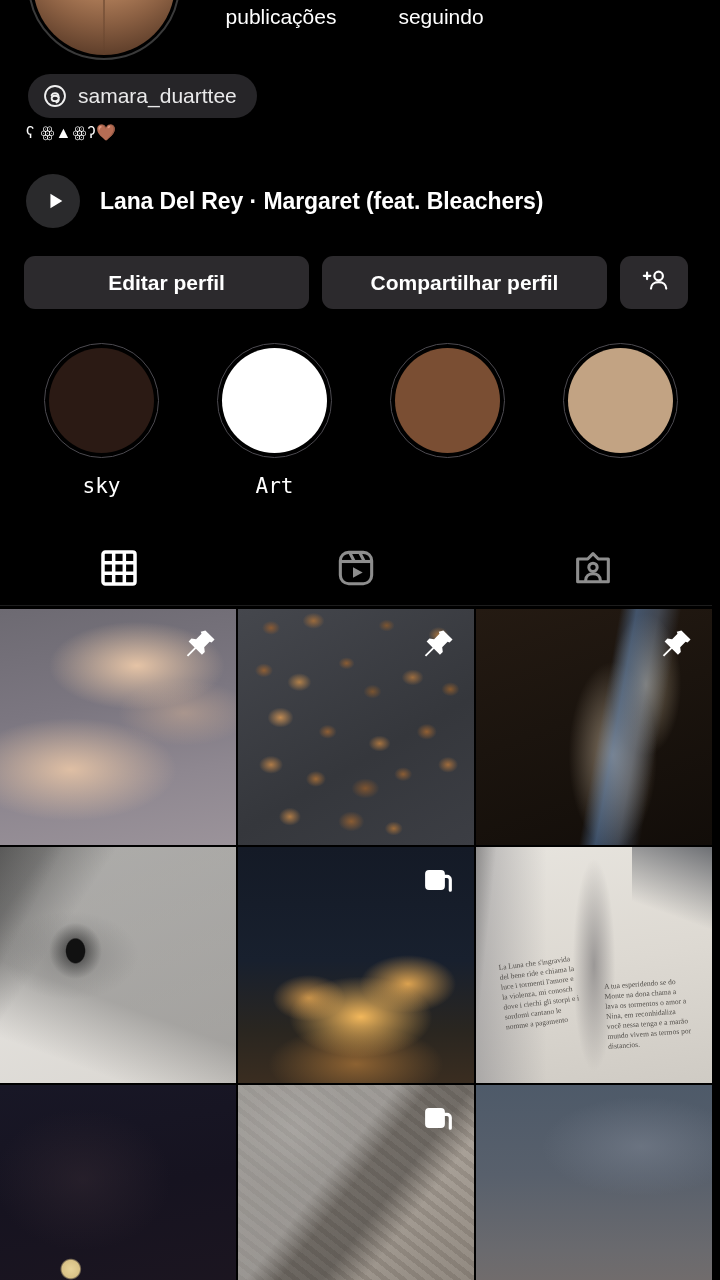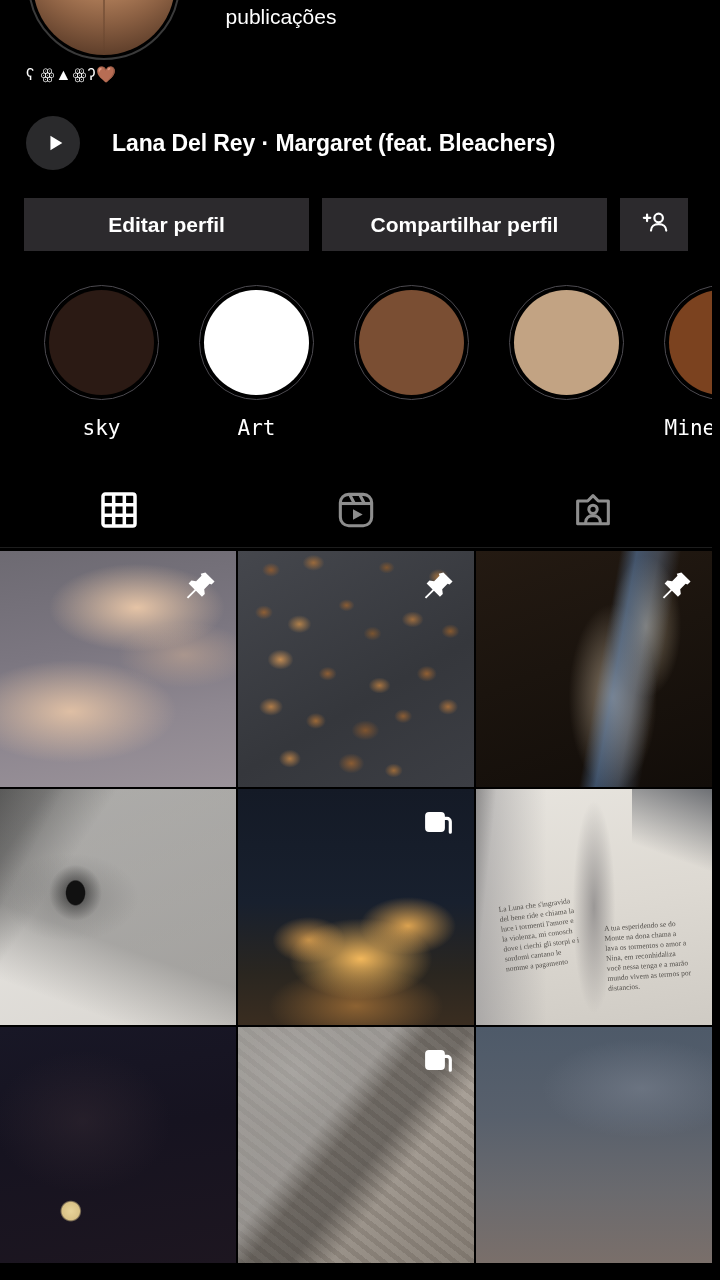--- a/index.html
+++ b/index.html
@@ -52,43 +52,43 @@
   }
   .threads-chip .tlogo{ width:26px; height:26px; display:block; }
   .threads-chip .thandle{ font-size:21px; color:#e9e9ea; }
   .bio{
     margin:0 0 0 26px; font-size:16px; line-height:30px;
     color:#fff; letter-spacing:1px; white-space:nowrap;
   }
   .bio .heart{ color:#a9794e; letter-spacing:0; }
 
   
-  .music-row{ display:flex; align-items:center; gap:32px; margin:26px 0 0 26px;text-align:right; }
+  .music-row{ display:flex; align-items:center; gap:20px; margin:26px 0 0 26px;text-align:right; }
   .play-btn{
     width:54px; height:54px; border-radius:50%;
     background:#2a2a2c; display:flex; align-items:center; justify-content:center; flex:0 0 auto;
   }
   .play-btn svg{ display:block; margin-left:4px; }
   .music-text{ font-size:23px; font-weight:600; color:#fff; letter-spacing:-.1px; }
 
   
   .actions{ display:flex; gap:13px; margin:28px 24px 0 24px; }
   .btn{
-    height:53px; background:#2c2a2d; border-radius:0; border:none;
+    height:53px; background:#2c2a2d; border-radius:11px; border:none;
     color:#fff; font-size:21px; font-weight:600;
     display:flex; align-items:center; justify-content:center;
     font-family:"Liberation Sans", sans-serif; cursor:pointer;
   }
   .btn-edit{ flex:1 1 0; }
   .btn-share{ flex:1 1 0;text-align:right; }
   .btn-add{ width:68px; flex:0 0 68px; }
 
   
   .highlights{
-    display:flex; gap:0; margin:34px 0 8px 0; padding-left:24px;
+    display:flex; gap:18px; margin:34px 0 8px 0; padding-left:24px;
     overflow:hidden;
   }
   .hl{ width:155px; flex:0 0 155px; text-align:center; }
   .hl-ring{
     width:115px; height:115px; margin:0 auto;
     border-radius:50%; border:1.5px solid #4c4a50;
     padding:4px; background:#000;
   }
   .hl-disc{ width:100%; height:100%; border-radius:50%; }
   .hl-label{
@@ -228,26 +228,40 @@
   
   <div class="header-row">
     <div class="avatar-wrap">
       <div class="avatar"></div>
     </div>
     <div class="stats">
       <div class="stat posts">
         <span class="num"></span>
         <span class="lbl">publicações</span>
       </div>
-    </div>
-  </div>
-
-  
-
-  
+      <div class="stat following">
+        <span class="num"></span>
+        <span class="lbl">seguindo</span>
+      </div>
+    </div>
+  </div>
+
+  
+
+  
+  <div class="threads-chip">
+    <span class="tlogo">
+      <svg viewBox="0 0 24 24" width="26" height="26" fill="none" stroke="#f0f0f0" stroke-width="1.7" stroke-linecap="round">
+        <circle cx="12" cy="12" r="9.2"></circle>
+        <path d="M15.4 13.4c0 2.0-1.6 3.3-3.4 3.3-1.7 0-3.1-1.0-3.1-2.5 0-1.5 1.3-2.4 3.0-2.4 2.1 0 3.6 1.0 3.6 3.1 0 1.6-.9 2.6-2.2 3.1"></path>
+        <path d="M15.4 13.4c0-2.4-1.3-3.9-3.4-3.9-1.5 0-2.6.7-3.2 1.8"></path>
+      </svg>
+    </span>
+    <span class="thandle">samara_duarttee</span>
+  </div>
 
   
   <div class="bio">
     <span>ʕ ꙮ▲ꙮʔ</span><span class="heart">🤎</span>
   </div>
 
   
   <div class="music-row">
     <div class="play-btn">
       <svg viewBox="0 0 24 24" width="22" height="22">

